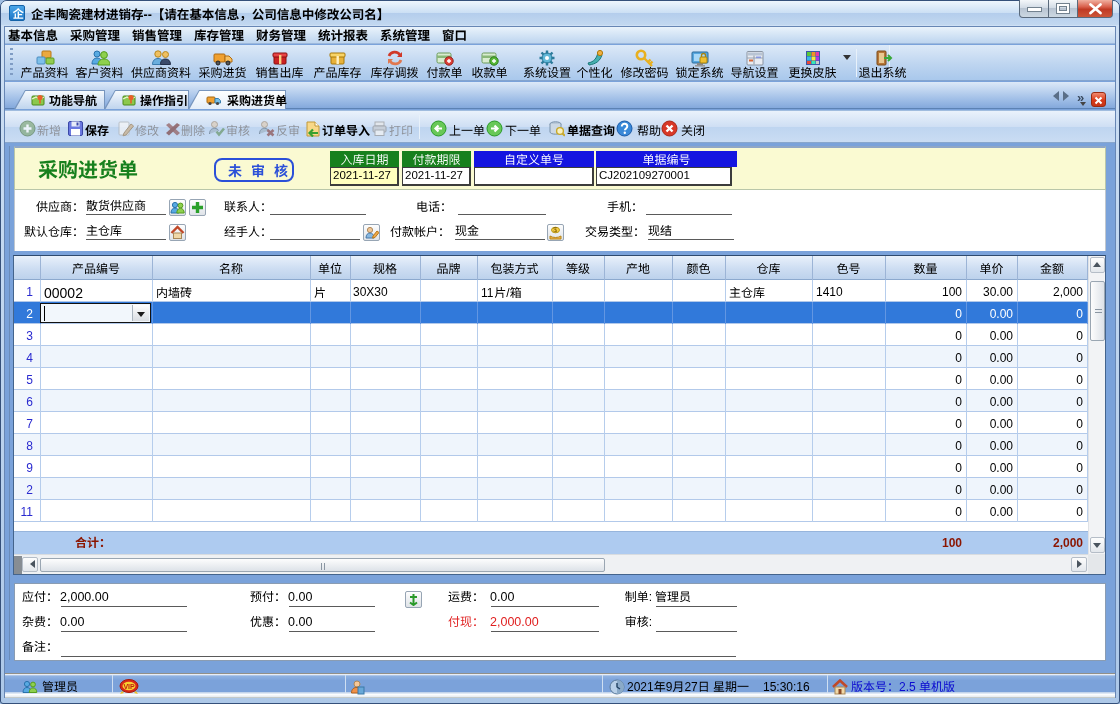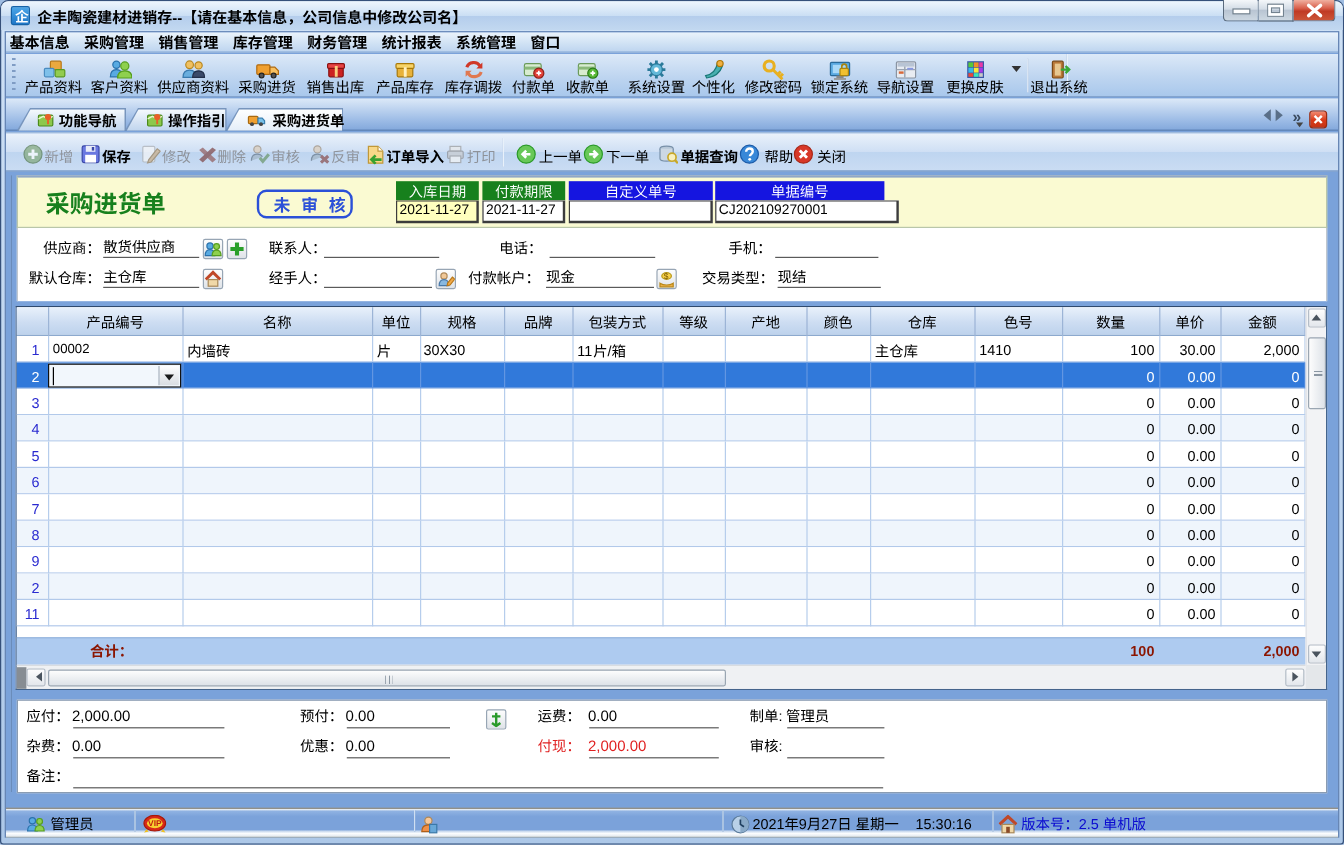--- a/index.html
+++ b/index.html
@@ -299,21 +299,21 @@
     </div>
   <div id="ypanel"></div>
   <div id="stamp"></div>
   <div class="hcell hc-g" style="left:330px;width:69px"></div>
     <div class="hcell hc-g" style="left:402px;width:69px"></div>
     <div class="hcell hc-b" style="left:474px;width:120px"></div>
     <div class="hcell hc-b" style="left:596px;width:141px"></div>
     <div class="vcell" style="left:330px;width:69px;background:#ffffbe">2021-11-27</div>
     <div class="vcell" style="left:402px;width:69px;background:#fff">2021-11-27</div>
     <div class="vcell" style="left:474px;width:120px;background:#fff"></div>
-    <div class="vcell" style="left:596px;width:153px;background:#fff">CJ202109270001</div>
+    <div class="vcell" style="left:596px;width:136px;background:#fff">CJ202109270001</div>
   <div id="fpanel"></div>
   <div class="fln" style="left:86px;top:214px;width:80px"></div>
     <div class="fln" style="left:270px;top:214px;width:96px"></div>
     <div class="fln" style="left:458px;top:214px;width:88px"></div>
     <div class="fln" style="left:646px;top:214px;width:86px"></div>
     <div class="fln" style="left:86px;top:239px;width:80px"></div>
     <div class="fln" style="left:270px;top:239px;width:90px"></div>
     <div class="fln" style="left:455px;top:239px;width:90px"></div>
     <div class="fln" style="left:648px;top:239px;width:86px"></div>
     <div class="fbtn" style="left:169px;top:199px"></div>
@@ -631,21 +631,21 @@
     <div class="abs lat" style="font-size:12px;color:#000;left:970px;top:461px;width:43px;text-align:right;">0.00</div>
     <div class="abs lat" style="font-size:12px;color:#000;left:1021px;top:461px;width:62px;text-align:right;">0</div>
     <div class="abs lat" style="font-size:12px;color:#2a2ad0;left:14px;top:483px;width:19px;text-align:right;">2</div>
     <div class="abs lat" style="font-size:12px;color:#000;left:889px;top:483px;width:73px;text-align:right;">0</div>
     <div class="abs lat" style="font-size:12px;color:#000;left:970px;top:483px;width:43px;text-align:right;">0.00</div>
     <div class="abs lat" style="font-size:12px;color:#000;left:1021px;top:483px;width:62px;text-align:right;">0</div>
     <div class="abs lat" style="font-size:12px;color:#2a2ad0;left:14px;top:505px;width:19px;text-align:right;">11</div>
     <div class="abs lat" style="font-size:12px;color:#000;left:889px;top:505px;width:73px;text-align:right;">0</div>
     <div class="abs lat" style="font-size:12px;color:#000;left:970px;top:505px;width:43px;text-align:right;">0.00</div>
     <div class="abs lat" style="font-size:12px;color:#000;left:1021px;top:505px;width:62px;text-align:right;">0</div>
-    <div class="abs lat" style="font-size:11px;color:#000;left:44px;top:285px;">00002</div>
+    <div class="abs lat" style="font-size:14px;color:#000;left:44px;top:285px;">00002</div>
     <div class="abs lat" style="font-size:12px;color:#000;left:353px;top:285px;">30X30</div>
     <div class="abs lat" style="font-size:12px;color:#000;left:816px;top:285px;">1410</div>
     <div class="abs lat" style="font-size:12px;color:#000;left:889px;top:285px;width:73px;text-align:right;">100</div>
     <div class="abs lat" style="font-size:12px;color:#000;left:970px;top:285px;width:43px;text-align:right;">30.00</div>
     <div class="abs lat" style="font-size:12px;color:#000;left:1021px;top:285px;width:62px;text-align:right;">2,000</div>
     <div class="abs lat" style="font-size:12px;color:#8b1500;font-weight:bold;left:889px;top:536px;width:73px;text-align:right;">100</div>
     <div class="abs lat" style="font-size:12px;color:#8b1500;font-weight:bold;left:1021px;top:536px;width:62px;text-align:right;">2,000</div>
     <div class="abs lat" style="font-size:12.5px;color:#000;left:60px;top:590px;">2,000.00</div>
     <div class="abs lat" style="font-size:12.5px;color:#000;left:60px;top:615px;">0.00</div>
     <div class="abs lat" style="font-size:12.5px;color:#000;left:288px;top:590px;">0.00</div>

